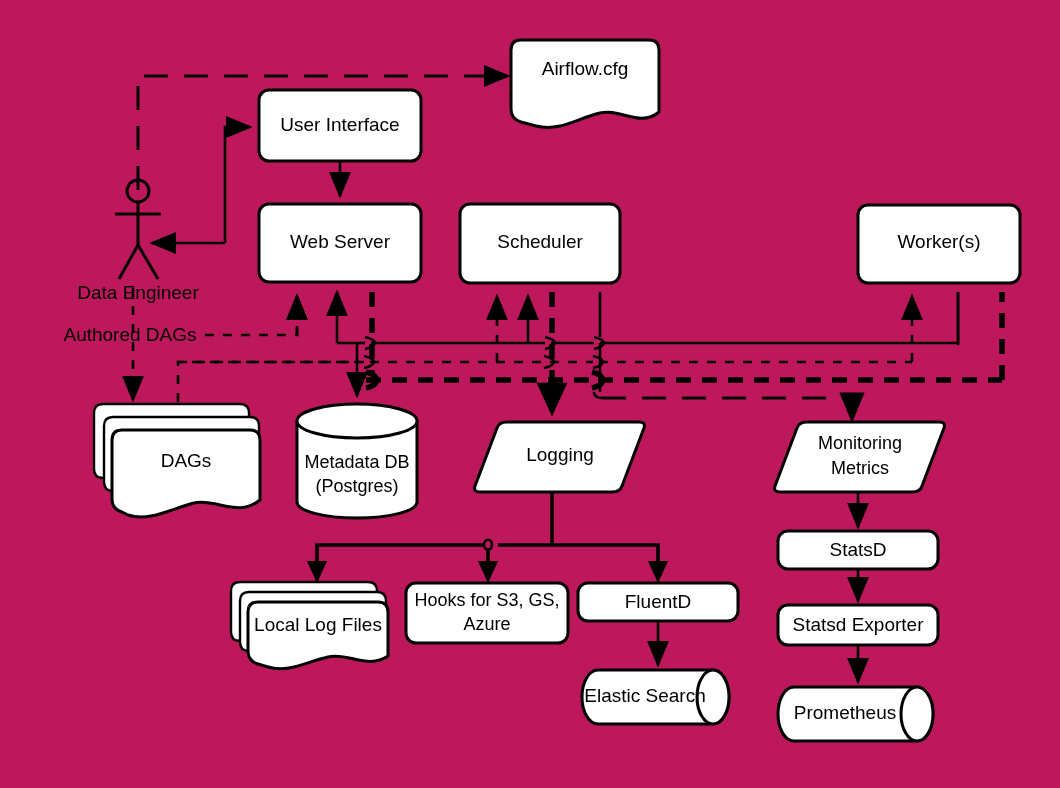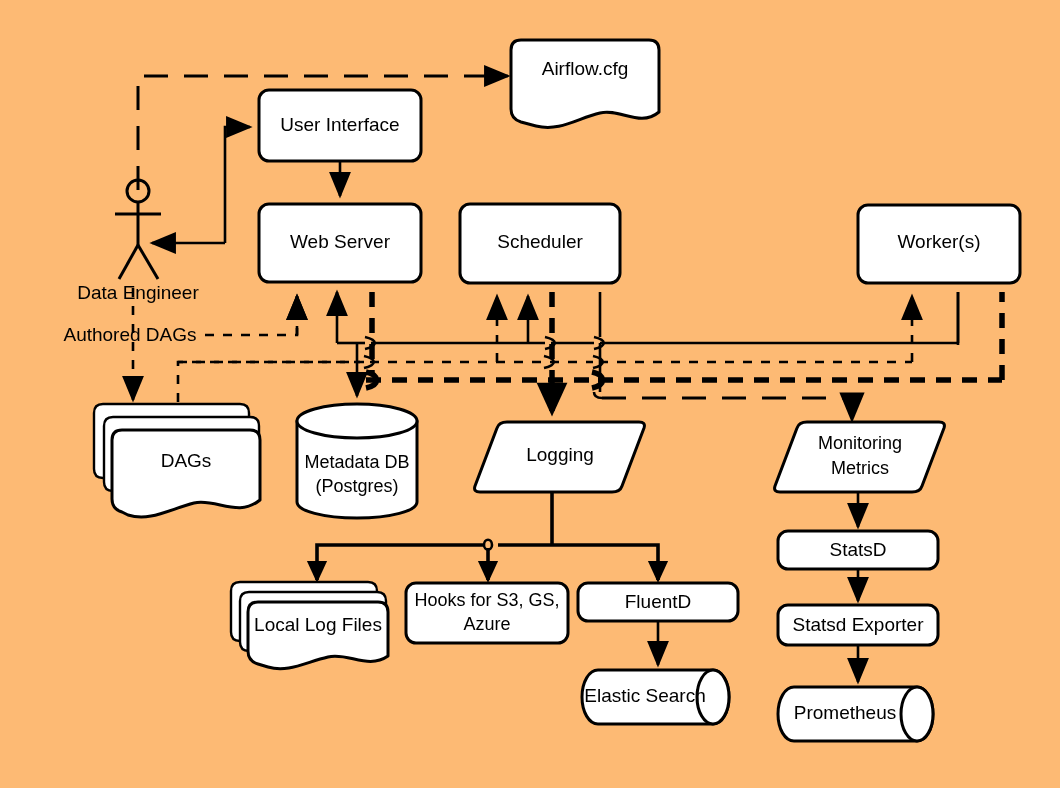--- a/index.html
+++ b/index.html
@@ -4,21 +4,21 @@
 <style>
   html, body {
     margin: 0;
     padding: 0;
     background: #ffffff;
   }
   #diagram-root {
     position: relative;
     width: 1060px;
     height: 788px;
-    background: #fdba74;
+    background: #be185d;
     font-family: "Liberation Sans", sans-serif;
     overflow: hidden;
   }
   svg#diagram-svg {
     position: absolute;
     top: 0; left: 0;
     width: 1060px;
     height: 788px;
     display: block;
   }

